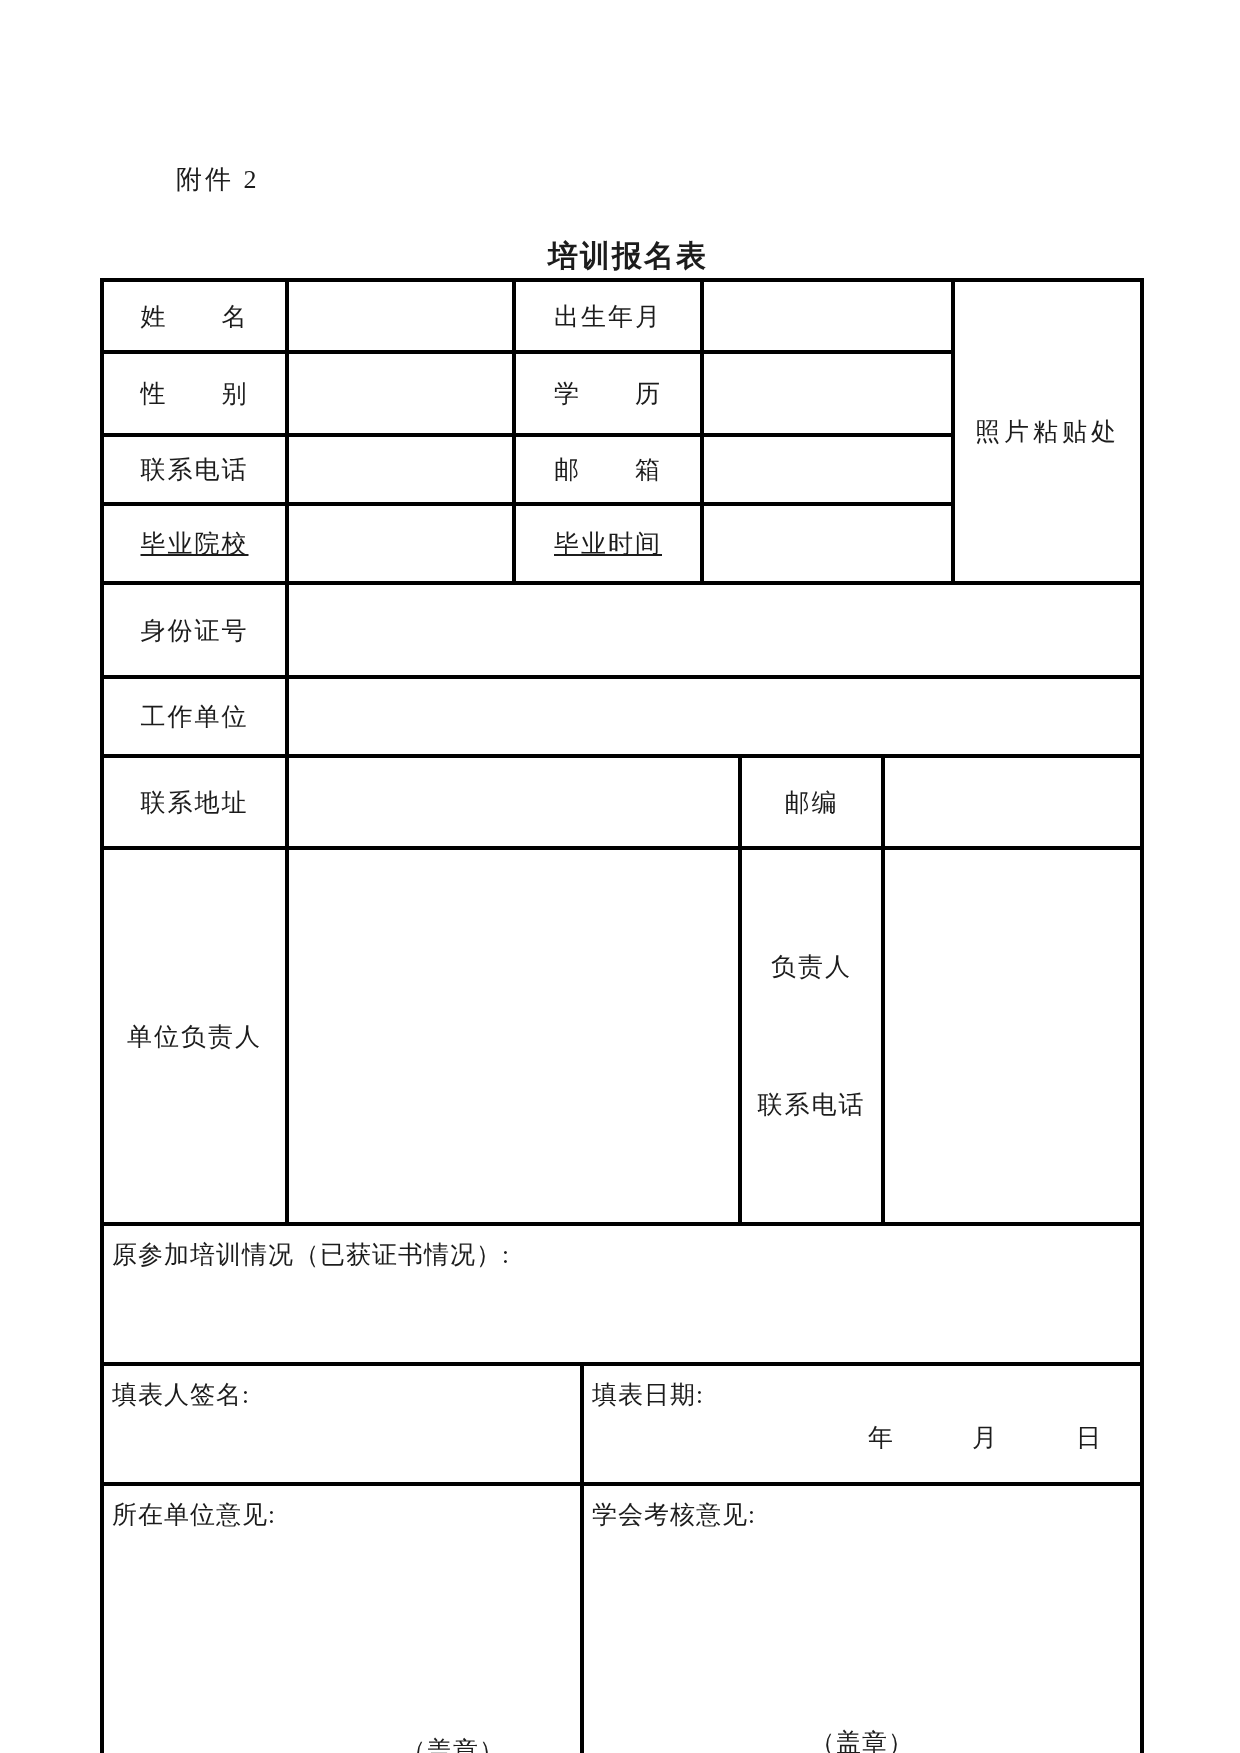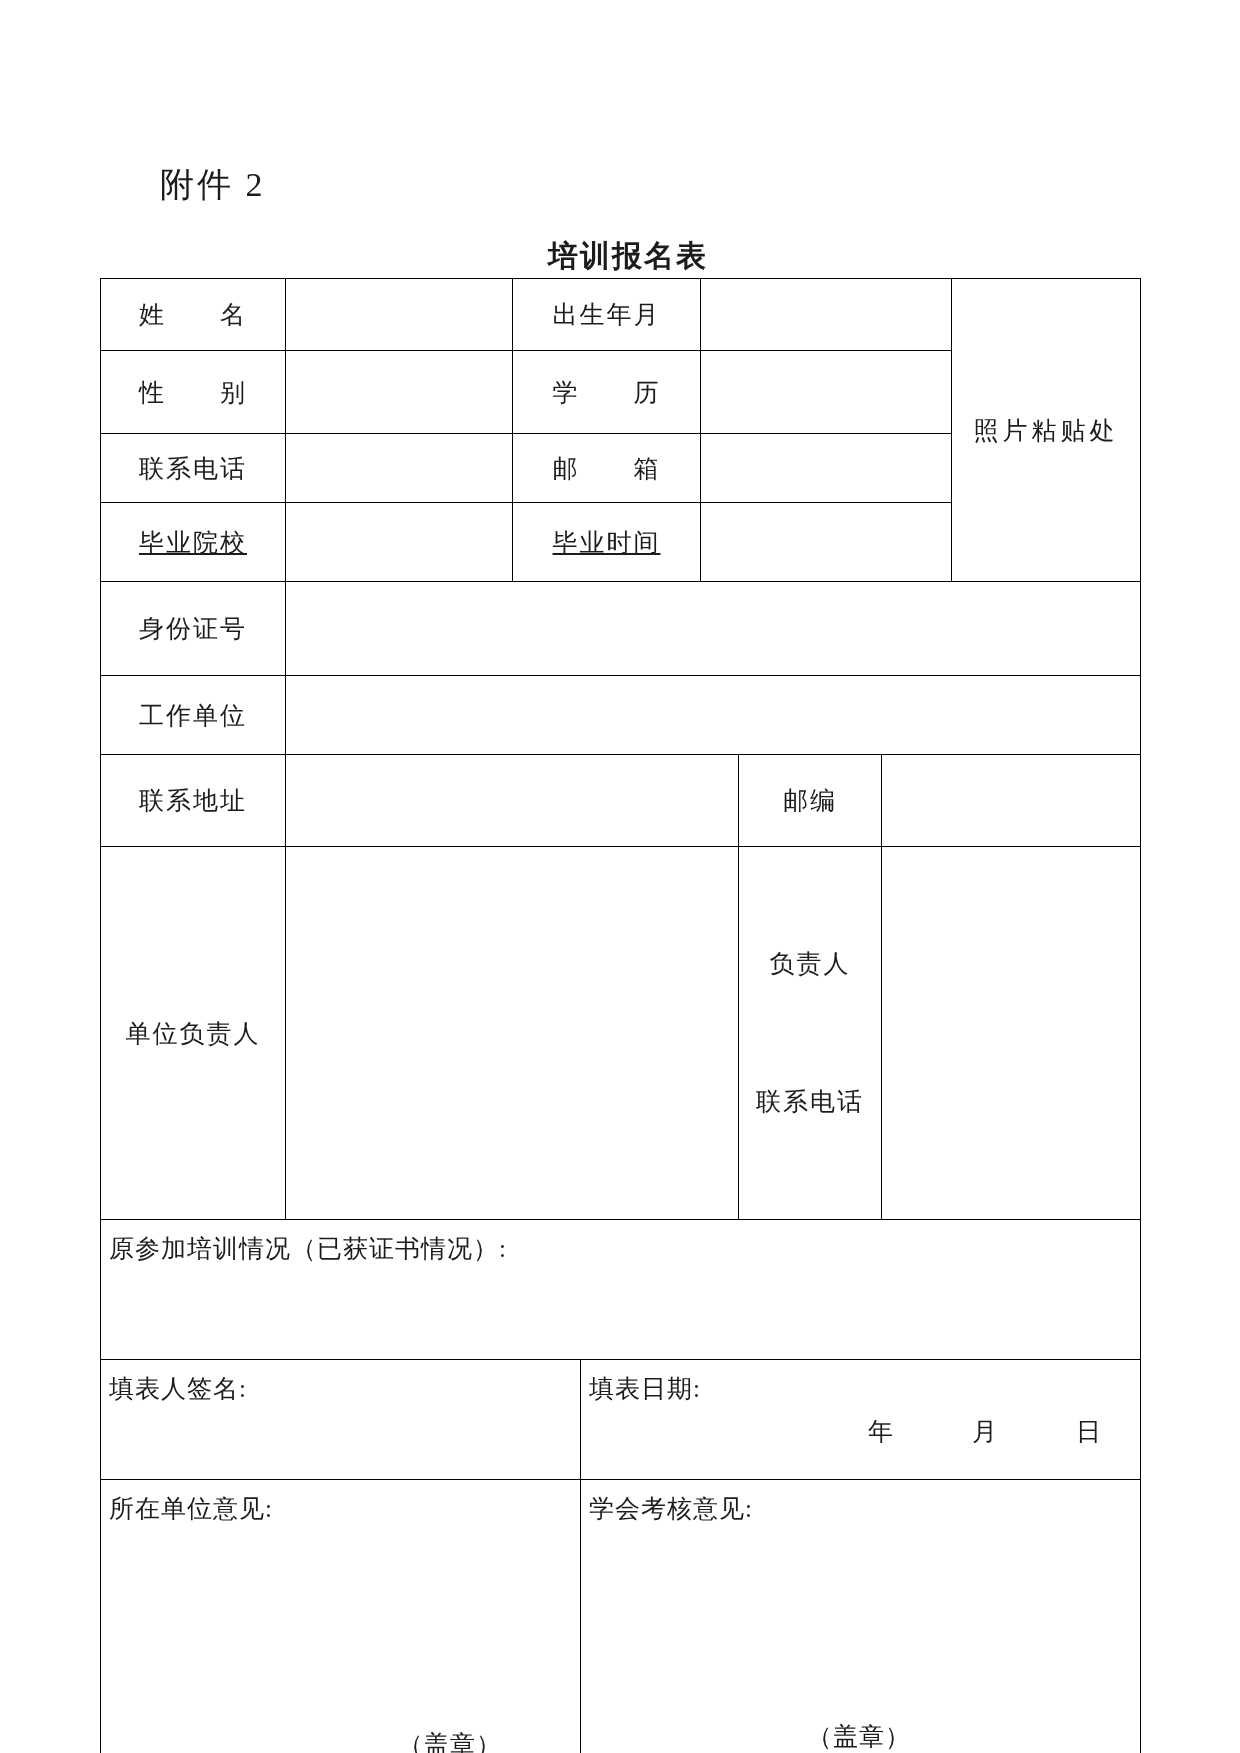--- a/index.html
+++ b/index.html
@@ -9,23 +9,23 @@
   }
   body {
     width: 1240px;
     height: 1753px;
     position: relative;
     font-family: "Liberation Serif", "DejaVu Serif", serif;
     color: #1c1c1c;
   }
   .attachment {
     position: absolute;
-    left: 160px;
+    left: 176px;
     top: 162px;
-    font-size: 34px;
+    font-size: 26px;
     letter-spacing: 3px;
     white-space: pre;
   }
   .doc-title {
     position: absolute;
     left: 0;
     top: 228px;
     width: 100%;
     text-align: center;
     font-size: 30px;
@@ -35,21 +35,21 @@
   }
   table.form-table {
     position: absolute;
     left: 100px;
     top: 278px;
     width: 1040px;
     border-collapse: collapse;
     table-layout: fixed;
   }
   table.form-table td {
-    border: 1px solid #000000;
+    border: 4px solid #000000;
     font-size: 25px;
     overflow: hidden;
   }
   td.lbl {
     text-align: center;
     vertical-align: middle;
     letter-spacing: 2px;
     white-space: pre;
   }
   td.val {

